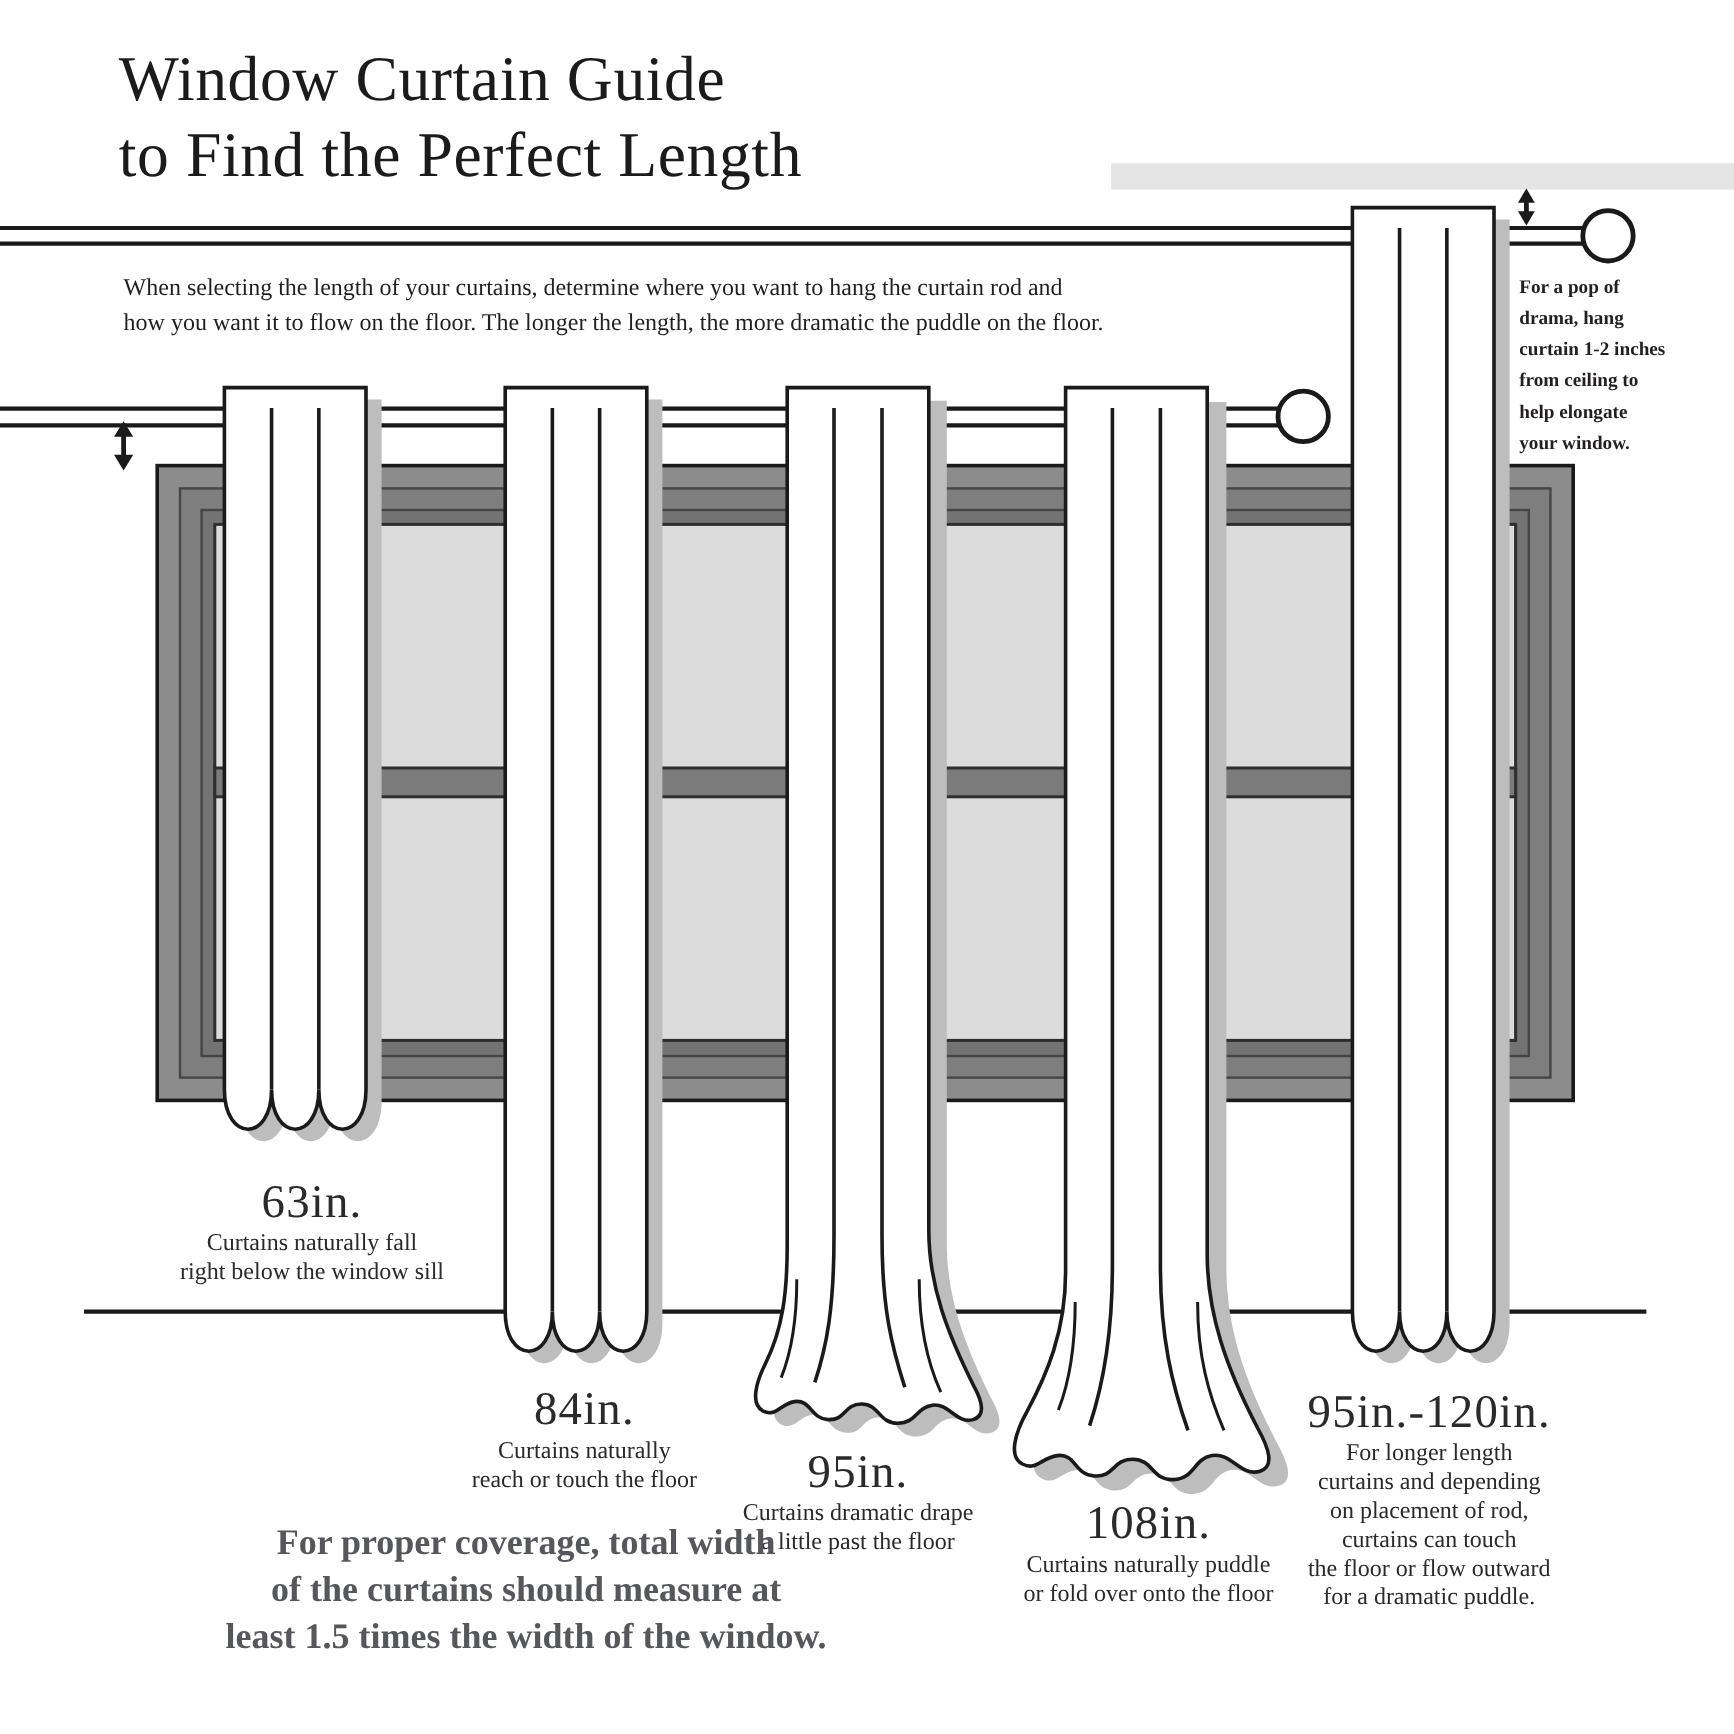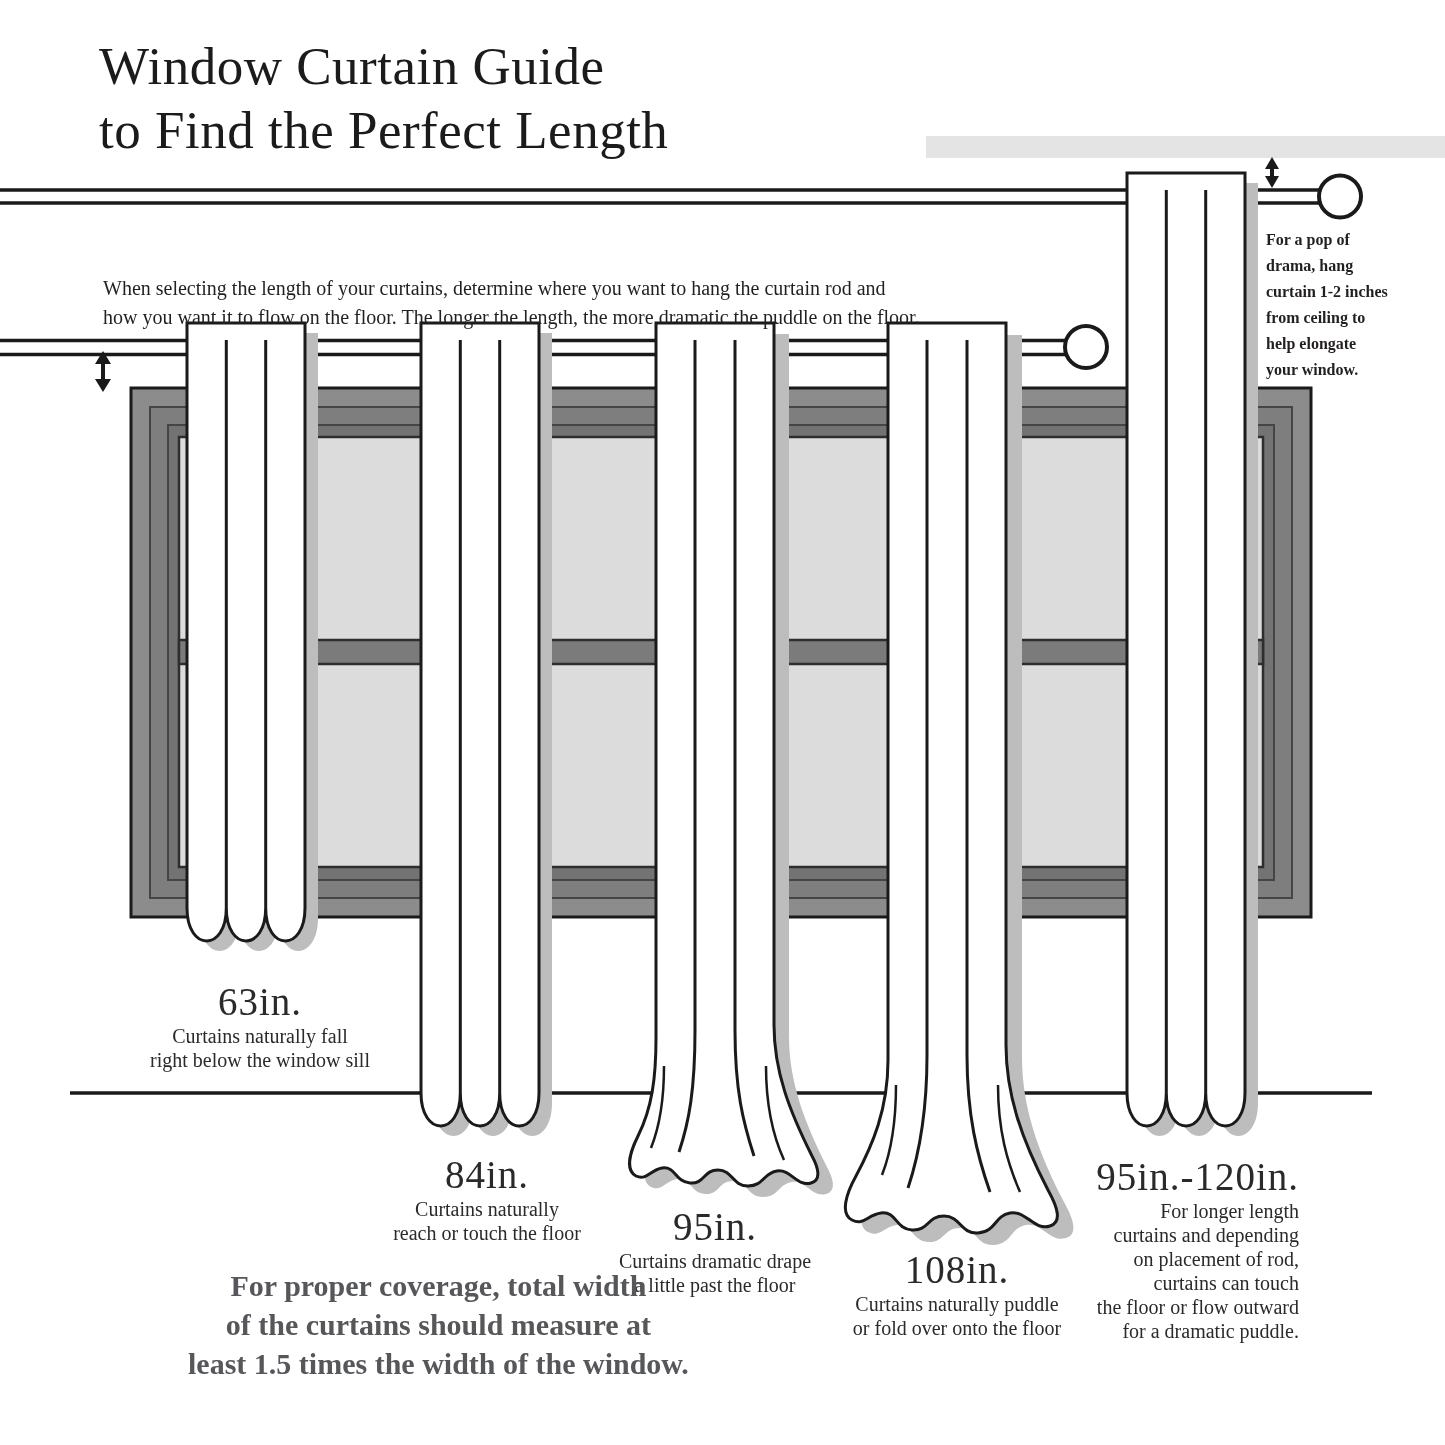--- a/index.html
+++ b/index.html
@@ -11,31 +11,31 @@
     overflow:hidden;
     padding-left:44px;
   }
   #diagram{position:absolute;left:0;top:0;}
   .txt{position:absolute;white-space:pre-line;color:#231f20;}
   .title{
     left:99px;top:34px;
     font-size:53px;line-height:64px;font-weight:300;
     letter-spacing:0.5px;color:#1b1b1b;
   }
-  .intro{left:103px;top:226px;font-size:20px;line-height:29px;margin-top:48px;}
+  .intro{left:103px;top:226px;font-size:20px;line-height:29px;}
   .rod-note{left:103px;top:276px;font-size:20px;line-height:28px;font-weight:bold;}
   .drama-note{left:1266px;top:227px;font-size:16px;line-height:26px;font-weight:bold;}
   .len-label{position:absolute;width:320px;text-align:center;color:#2a2a2a;}
   .len-size{font-size:39px;line-height:44px;font-weight:400;letter-spacing:1px;}
   .len-desc{font-size:20px;line-height:24px;white-space:pre-line;}
   .len-1{left:100px;top:980px;}
   .len-2{left:327px;top:1153px;}
   .len-3{left:555px;top:1205px;}
   .len-4{left:797px;top:1248px;}
-  .len-5{left:979px;top:1155px;text-align:right;}
+  .len-5{left:1031px;top:1155px;}
   .coverage{left:72px;top:1266px;font-size:30px;line-height:39px;font-weight:bold;color:#56575b;text-align:center;}
 </style>
 </head>
 <body>
 
 <div id="canvas">
 
   <svg id="diagram" width="1445" height="1445" viewBox="0 0 1445 1445">
 
     <g>

